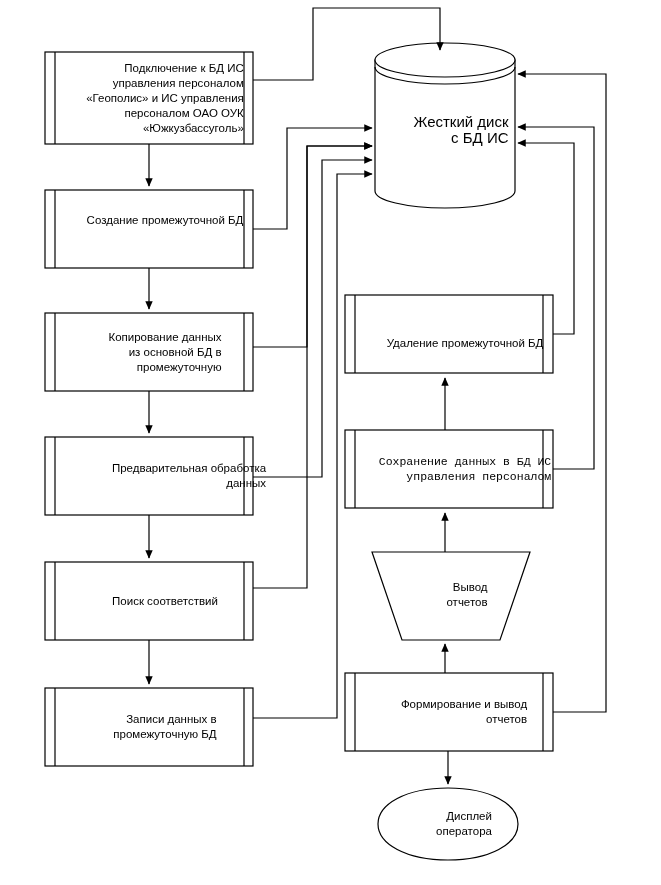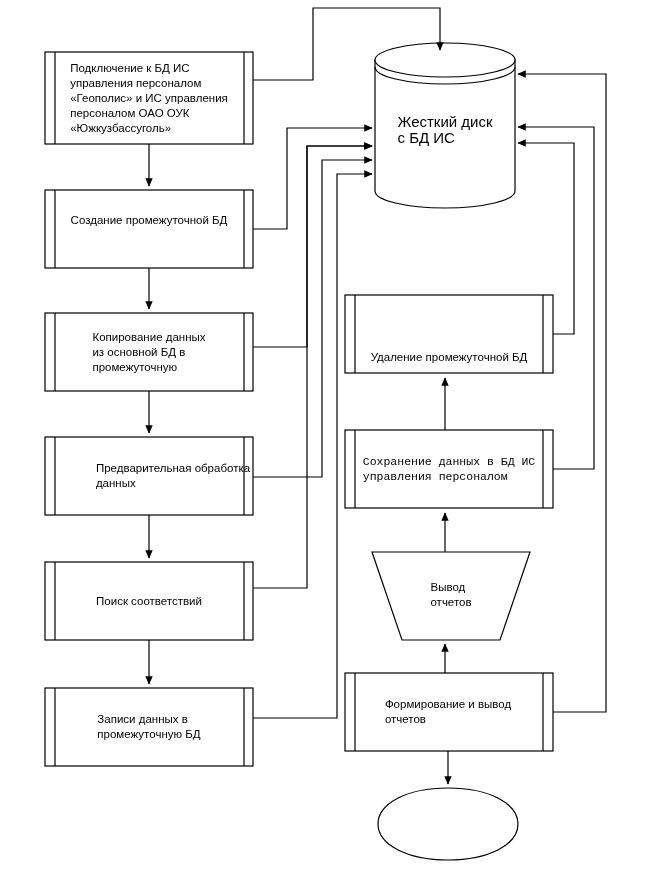--- a/index.html
+++ b/index.html
@@ -20,26 +20,27 @@
   #canvas svg {
     position: absolute;
     top: 0;
     left: 0;
   }
   .shape-label {
     position: absolute;
     display: flex;
     align-items: center;
     justify-content: center;
-    text-align: left;
+    text-align: right;
     font-size: 11.5px;
     line-height: 15px;
     color: #000000;
     white-space: pre-line;
     pointer-events: none;
+    padding-left: 16px;
   }
   .lbl-cyl { font-size: 15px; line-height: 16px; }
 </style>
 </head>
 <body>
 
 <div id="canvas">
 
   <svg width="661" height="885" viewBox="0 0 661 885">
     <defs>
@@ -170,25 +171,27 @@
 данных</div>
 
   <div class="shape-label" style="left:56px; top:688px; width:186px; height:78px;">Записи данных в
 промежуточную БД</div>
 
   <div class="shape-label" style="left:56px; top:562px; width:186px; height:78px;">Поиск соответствий</div>
 
   <div class="shape-label lbl-cyl" style="left:380px; top:100px; width:130px; height:60px;">Жесткий диск
 с БД  ИС</div>
 
-  <div class="shape-label" style="left:356px; top:309px; width:186px; height:96px;">Удаление промежуточной БД</div>
+  <div class="shape-label" style="left:356px; top:295px; width:186px; height:96px;">Удаление промежуточной БД</div>
 
   <div class="shape-label" style="left:356px; top:430px; width:186px; height:78px;font-family:Liberation Mono, monospace;">Сохранение данных в БД ИС
 управления персоналом</div>
 
   <div class="shape-label" style="left:392px; top:562px; width:118px; height:66px;">Вывод
 отчетов</div>
 
   <div class="shape-label" style="left:356px; top:673px; width:184px; height:78px;">Формирование и вывод
 отчетов</div>
 
+  <div class="shape-label" style="left:383px; top:790px; width:130px; height:68px;">Дисплей
+оператора</div>
 
 </div>
 
 </body></html>

